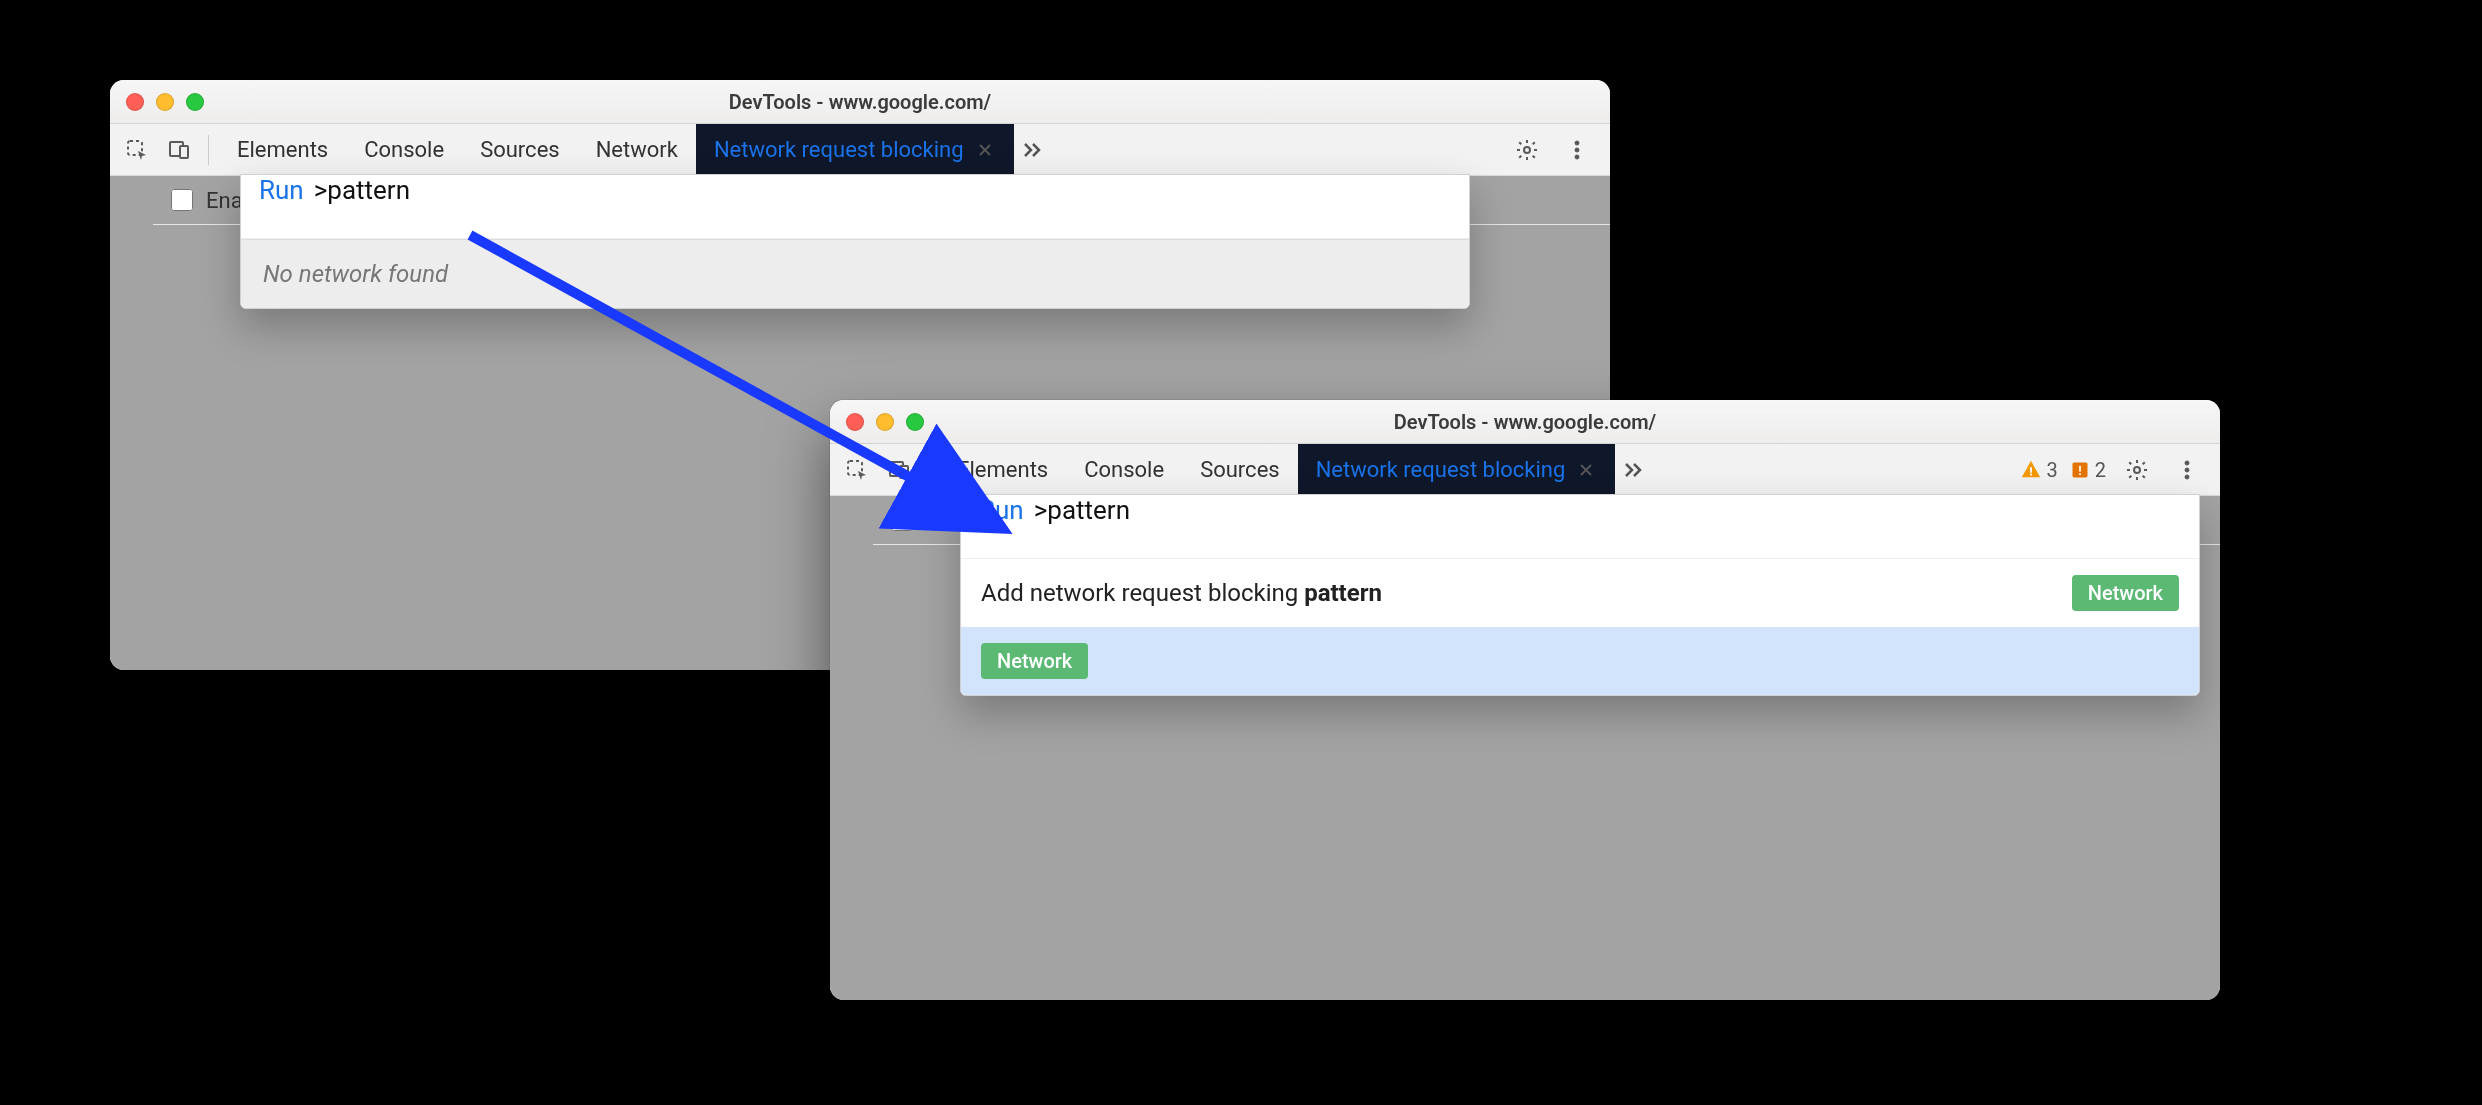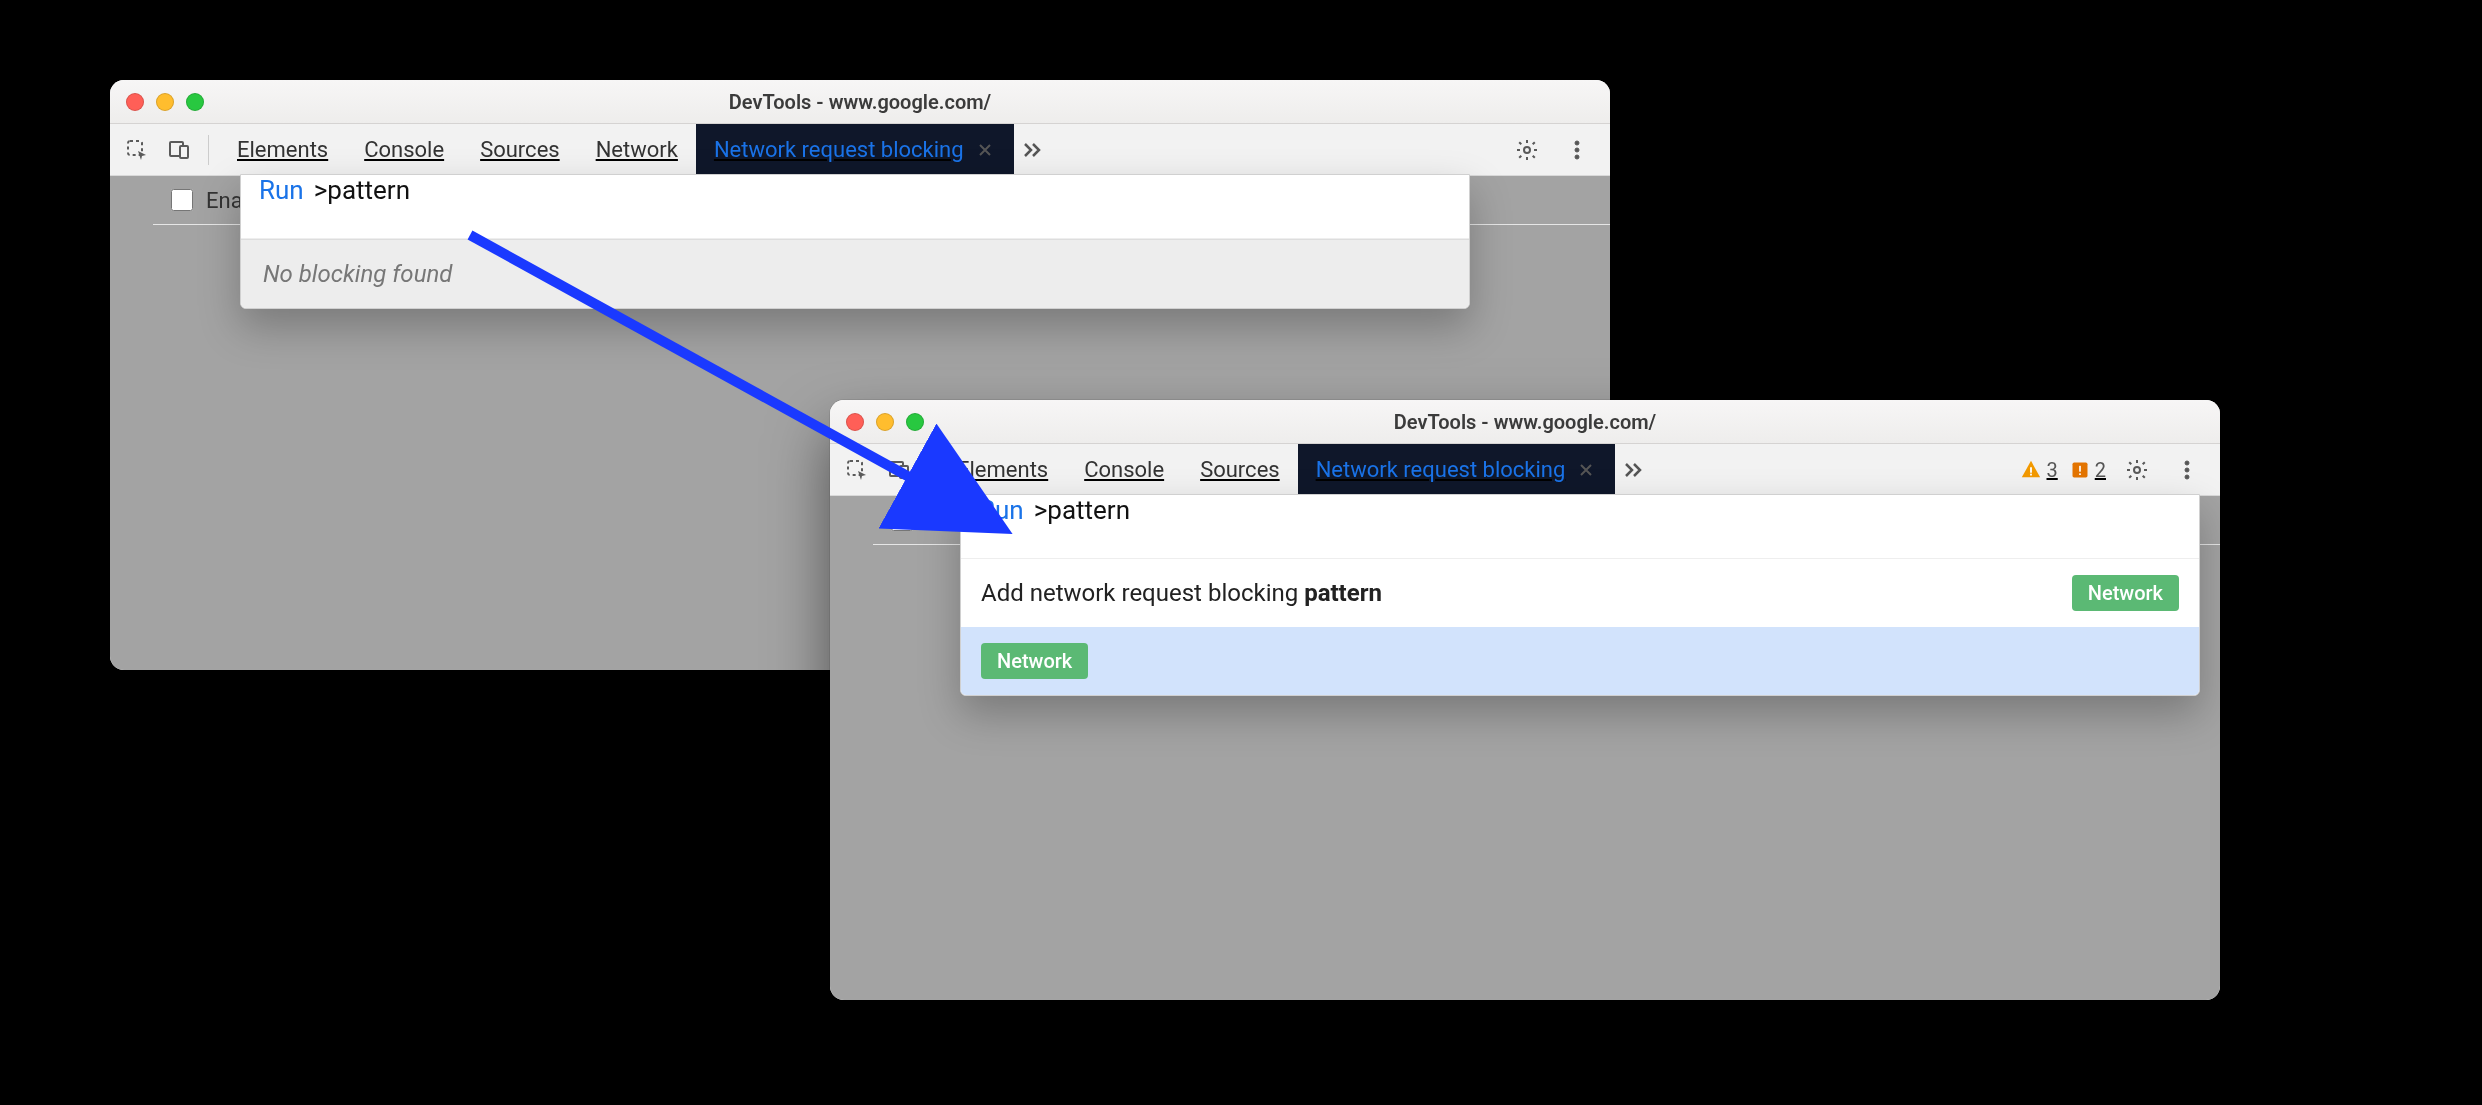--- a/index.html
+++ b/index.html
@@ -47,21 +47,20 @@
     pointer-events: none;
   }
   .toolbar {
     height: 52px;
     background: #f2f2f2;
     border-bottom: 1px solid #d9d9d9;
     display: flex;
     align-items: center;
     padding: 0 8px;
     gap: 4px;
-    text-decoration: underline;
   }
   .tool-icon {
     width: 38px; height: 38px;
     display:flex; align-items:center; justify-content:center;
     color:#555;
     border-radius:4px;
   }
   .tool-icon svg { width:24px; height:24px; stroke:#5a5a5a; }
   .vdiv {
     width:1px; height:30px; background:#ccc; margin:0 6px;
@@ -247,21 +246,21 @@
     <div class="enable-row">
       <input type="checkbox" style="">
       <span>Enab</span>
     </div>
 
     <div class="cmd-palette" style="left:130px; top:-2px; width:1230px;">
       <div class="cmd-input-row">
         <span class="cmd-run">Run</span>
         <span><span class="cmd-prefix">&gt;</span><span class="cmd-text">pattern</span></span>
       </div>
-      <div class="cmd-empty">No blocking found</div>
+      <div class="cmd-empty">No network found</div>
     </div>
   </div>
 </div>
 
 <div class="devtools-window" style="left:830px; top:400px; width:1390px; height:600px;">
 
   <div class="titlebar">
     <div class="traffic-lights">
       <div class="tl tl-close"></div>
       <div class="tl tl-min"></div>

